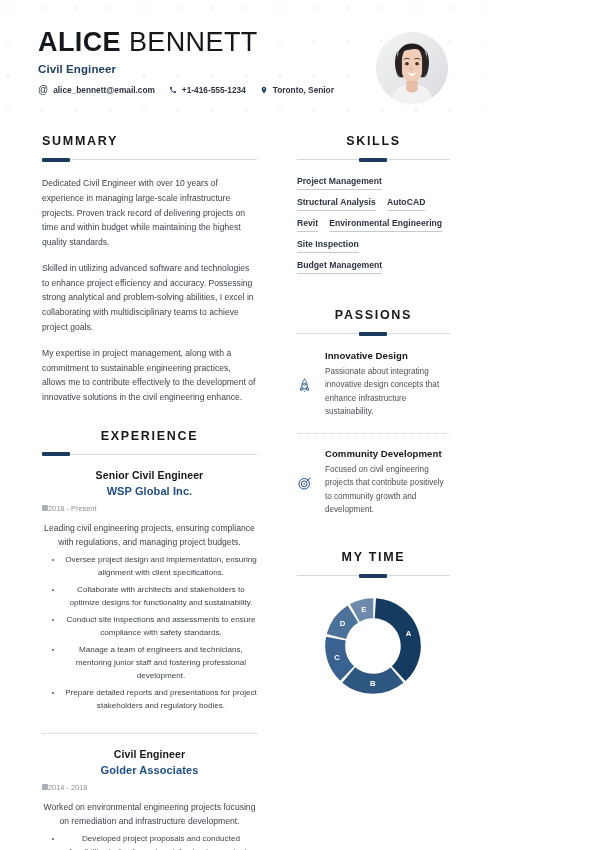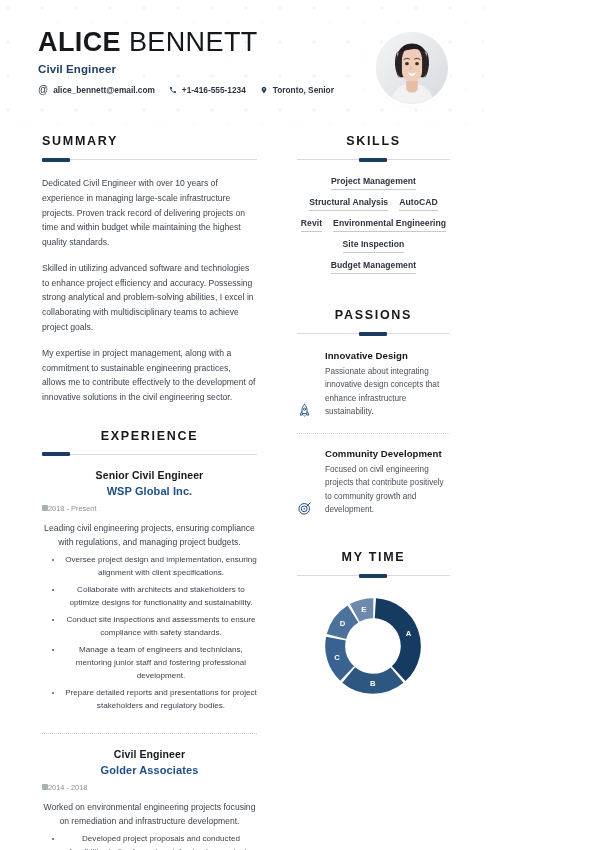--- a/index.html
+++ b/index.html
@@ -71,30 +71,30 @@
   .job-title { font-size:10.5px; font-weight:bold; color:#15181c; letter-spacing:0.1px; }
   .job-company { margin-top:4px; font-size:11px; font-weight:bold; color:#1f4d85; letter-spacing:0.1px; }
   .job-date { margin-top:7px; display:flex; align-items:center; font-size:7.4px; color:#8b9199; }
   .job-date .dt-ic { width:6px; height:6px; background:#aab0b7; display:inline-block; border-radius:1px; }
   .job-desc { margin-top:8px; font-size:8.6px; line-height:1.66; color:#3c444e; }
   .bullets { margin-top:5px; padding-left:21px; }
   .bullets li { font-size:8.1px; line-height:1.6; color:#3c444e; margin-bottom:4px; padding-left:2px; }
   .bullets li::marker { color:#555c66; font-size:8px; }
 
   
-  .skills { padding-top:16px; display:flex; flex-wrap:wrap; gap:7px 11px;justify-content:center; }
+  .skills { padding-top:16px; display:flex; flex-wrap:wrap; gap:7px 11px; }
   .skill {
     font-size:8.6px; font-weight:bold; color:#2c3440;
     padding-bottom:3px; border-bottom:1.5px solid #c6c9cd;
     white-space:nowrap; letter-spacing:0.05px;
   }
 
   
   .passions { padding-top:16px; }
-  .passion { display:flex; gap:11px; align-items:flex-end; }
+  .passion { display:flex; gap:11px; align-items:center; }
   .passion-sep { border-top:1px dotted #d2d5d9; margin:15px 0 14px 0; height:0; }
   .p-icon { flex:0 0 auto; width:17px; padding-top:2px; color:#1f4d85; }
   .p-icon svg { display:block; }
   .p-title { font-size:9.6px; font-weight:bold; color:#15181c; letter-spacing:0.05px; }
   .p-desc { margin-top:4px; font-size:8.2px; line-height:1.62; color:#4a515a; }
 
   
   .mytime { padding-top:18px; display:flex; justify-content:center; }
   .donut { width:104px; height:104px; }
   .donut text { font-family:"Liberation Sans", sans-serif; font-size:7.4px; font-weight:bold; fill:#ffffff; }
@@ -170,21 +170,21 @@
   <div class="cols">
 
     <div class="left">
 
       <div class="sec">
         <div class="sec-title">SUMMARY</div>
         <div class="rule"></div>
         <div class="summary">
           <p>Dedicated Civil Engineer with over 10 years of experience in managing large-scale infrastructure projects. Proven track record of delivering projects on time and within budget while maintaining the highest quality standards.</p>
           <p>Skilled in utilizing advanced software and technologies to enhance project efficiency and accuracy. Possessing strong analytical and problem-solving abilities, I excel in collaborating with multidisciplinary teams to achieve project goals.</p>
-          <p>My expertise in project management, along with a commitment to sustainable engineering practices, allows me to contribute effectively to the development of innovative solutions in the civil engineering sector.</p>
+          <p>My expertise in project management, along with a commitment to sustainable engineering practices, allows me to contribute effectively to the development of innovative solutions in the civil engineering enhance.</p>
         </div>
       </div>
 
       <div class="sec" style="margin-top:24px;text-align:center;">
         <div class="sec-title">EXPERIENCE</div>
         <div class="rule"></div>
 
         <div class="exp-wrap">
 
           <div class="job">

